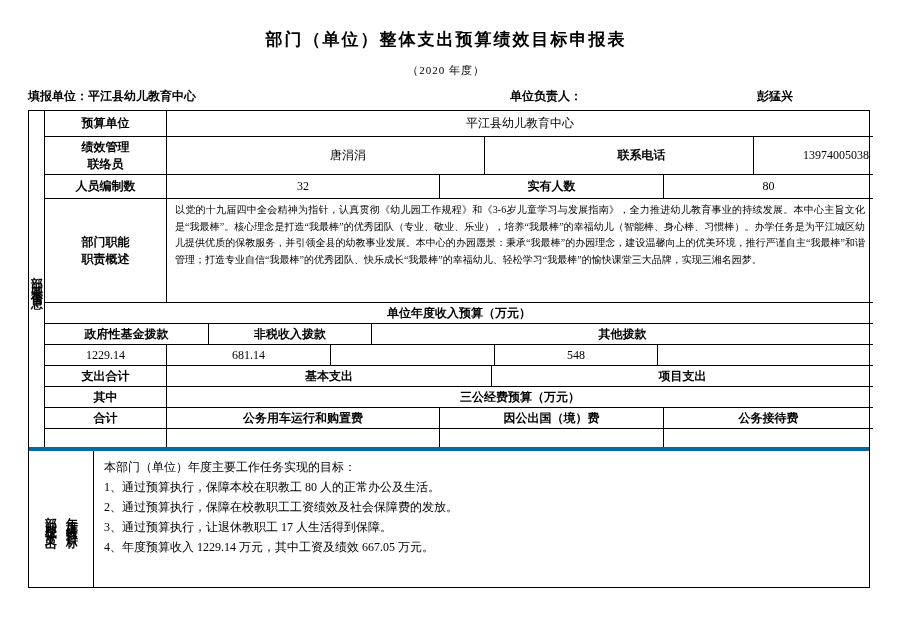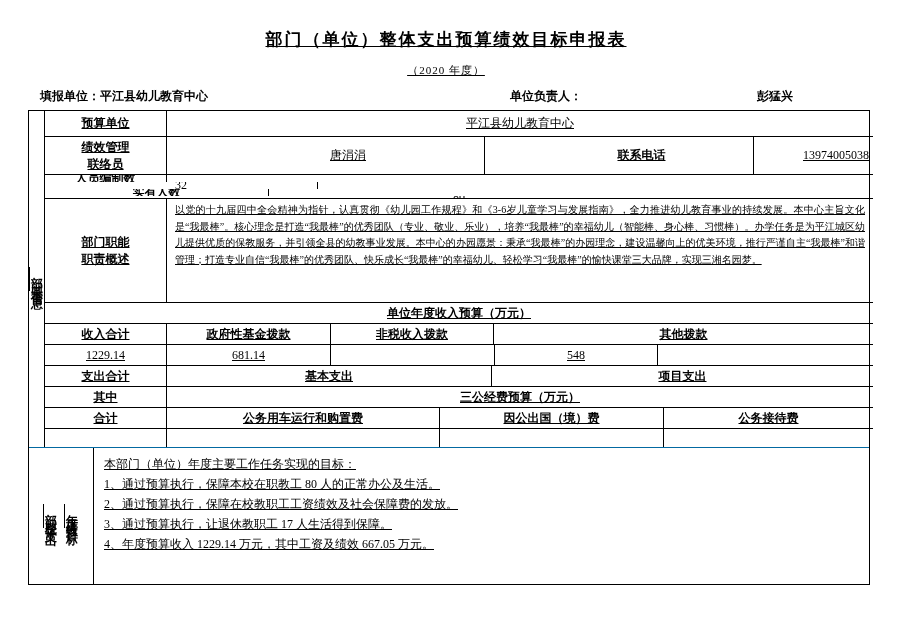--- a/index.html
+++ b/index.html
@@ -7,21 +7,20 @@
   body {
     font-family: "Liberation Serif", "DejaVu Serif", serif;
     color: #000;
   }
   .page {
     width: 892px;
     height: 635px;
     background: #fff;
     position: relative;
     overflow: hidden;
-    text-decoration: underline;
   }
   .title {
     text-align: center;
     padding-top: 28px;
     font-size: 17px;
     font-weight: bold;
     letter-spacing: 2px;
   }
   .subtitle {
     text-align: center;
@@ -29,31 +28,31 @@
     margin-top: 12px;
     letter-spacing: 1px;
   }
   .info-line {
     position: relative;
     height: 18px;
     margin: 10px 28px 4px 28px;
     font-size: 12px;
     font-weight: bold;
   }
-  .info-fill   { position: absolute; left: 12px; text-align: center; }
+  .info-fill   { position: absolute; left: 0; text-align: center; }
   .info-leader { position: absolute; left: 482px; }
   .info-name   { position: absolute; left: 729px; }
 
   .table {
     width: 842px;
     margin: 0 28px;
     border: 1px solid #000;
   }
   .section { display: flex; }
-  .section-basic { border-bottom: 1px solid #0369a1; }
+  .section-basic { border-bottom: 4px solid #0369a1; }
   .side {
     width: 65px;
     border-right: 1px solid #000;
     display: flex;
     align-items: center;
     justify-content: center;
     gap: 6px;
   }
   .v-text {
     writing-mode: vertical-lr;
@@ -84,21 +83,21 @@
 
   .w122 { width: 122px; }
   .w273 { width: 273px; }
   .w224 { width: 224px; }
   .w164 { width: 164px; }
   .w163 { width: 163px; }
   .w325 { width: 325px; }
 
   .h26  { height: 26px; }
   .h38  { height: 38px; gap: 45px; }
-  .h24  { height: 24px; flex-direction: column; }
+  .h24  { height: 24px; }
   .h104 { height: 104px; }
   .h21  { height: 21px; }
   .h18  { height: 18px; }
 
   .duty-text {
     align-items: flex-start;
     justify-content: flex-start;
     text-align: justify;
     font-size: 10px;
     line-height: 16.5px;
@@ -163,21 +162,20 @@
             <span>职责概述</span>
           </div>
           <div class="cell grow duty-text">以党的十九届四中全会精神为指针，认真贯彻《幼儿园工作规程》和《3-6岁儿童学习与发展指南》，全力推进幼儿教育事业的持续发展。本中心主旨文化是“我最棒”。核心理念是打造“我最棒”的优秀团队（专业、敬业、乐业），培养“我最棒”的幸福幼儿（智能棒、身心棒、习惯棒）。办学任务是为平江城区幼儿提供优质的保教服务，并引领全县的幼教事业发展。本中心的办园愿景：秉承“我最棒”的办园理念，建设温馨向上的优美环境，推行严谨自主“我最棒”和谐管理；打造专业自信“我最棒”的优秀团队、快乐成长“我最棒”的幸福幼儿、轻松学习“我最棒”的愉快课堂三大品牌，实现三湘名园梦。</div>
         </div>
 
         <div class="row h21">
           <div class="cell hdr grow">单位年度收入预算（万元）</div>
         </div>
 
         <div class="row h21">
-          <div class="cell hdr w122">收入合计</div>
           <div class="cell hdr w164">政府性基金拨款</div>
           <div class="cell hdr w163">非税收入拨款</div>
           <div class="cell hdr grow">其他拨款</div>
         </div>
 
         <div class="row h21">
           <div class="cell w122">1229.14</div>
           <div class="cell w164">681.14</div>
           <div class="cell w164"></div>
           <div class="cell w163">548</div>

